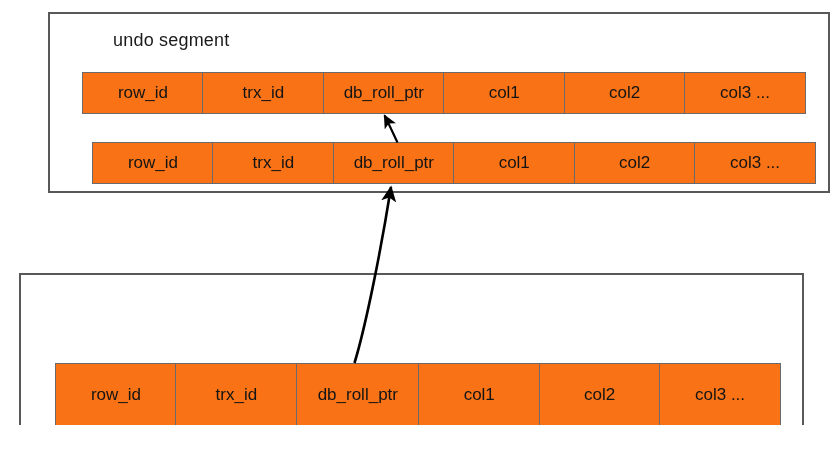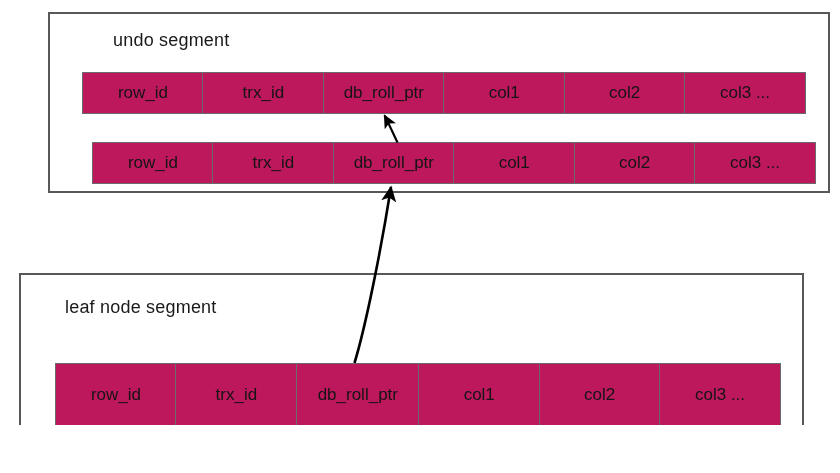--- a/index.html
+++ b/index.html
@@ -54,21 +54,21 @@
     background: #ffffff;
   }
   .record-cell {
     box-sizing: border-box;
     border: 1.6px solid #6a6a6c;
     display: flex;
     align-items: center;
     justify-content: center;
     font-size: 17px;
     color: #141414;
-    background: #be185d;
+    background: #f97316;
     margin-left: -1.6px;
     white-space: nowrap;
   }
   .record-cell:first-child { margin-left: 0; }
 
   #undo-row-1 { left: 82px; top: 72px; height: 42px; }
   #undo-row-1 .record-cell { height: 42px; }
   #undo-row-2 { left: 92px; top: 142px; height: 42px; }
   #undo-row-2 .record-cell { height: 42px; }
   #leaf-row-1 { left: 55px; top: 363px; height: 63px; }
@@ -133,21 +133,20 @@
     <div class="record-cell undo-w-0">row_id</div>
     <div class="record-cell undo-w-1">trx_id</div>
     <div class="record-cell undo-w-2">db_roll_ptr</div>
     <div class="record-cell undo-w-3">col1</div>
     <div class="record-cell undo-w-4">col2</div>
     <div class="record-cell undo-w-5">col3 ...</div>
   </div>
 
   <div class="segment-box" id="leaf-segment-box"></div>
 
-  <div class="segment-title" id="leaf-segment-title">leaf node segment</div>
 
   <div class="record-row" id="leaf-row-1">
     <div class="record-cell leaf-w-0">row_id</div>
     <div class="record-cell leaf-w-1">trx_id</div>
     <div class="record-cell leaf-w-2">db_roll_ptr</div>
     <div class="record-cell leaf-w-3">col1</div>
     <div class="record-cell leaf-w-4">col2</div>
     <div class="record-cell leaf-w-5">col3 ...</div>
   </div>
 

